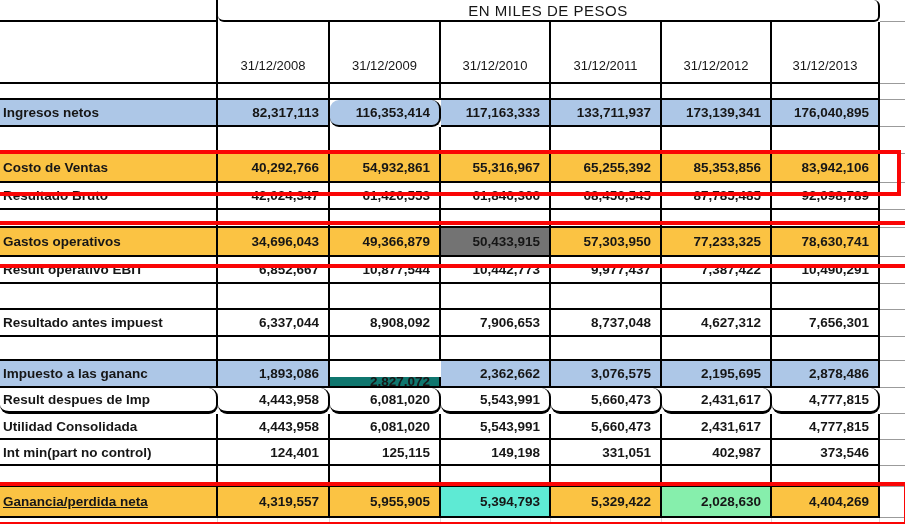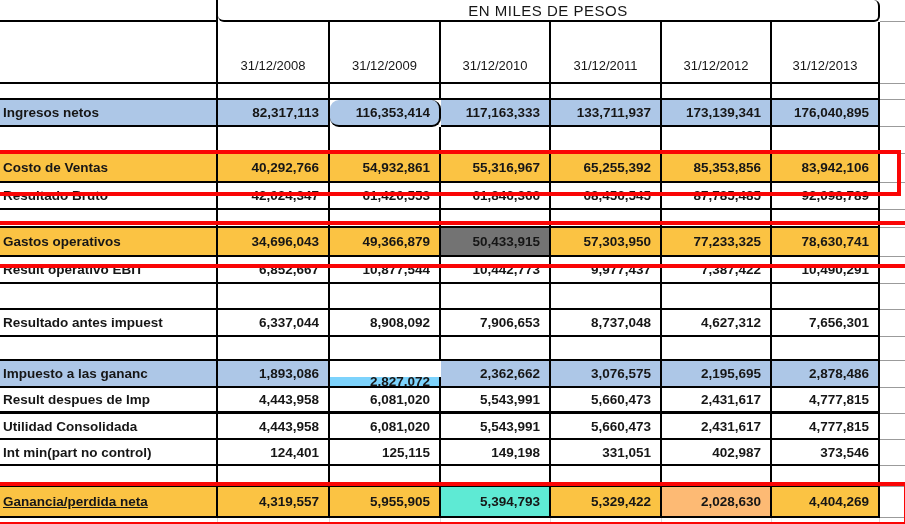--- a/index.html
+++ b/index.html
@@ -19,21 +19,21 @@
     box-sizing:border-box;
     border-right:2px solid #000;
     border-bottom:2px solid #000;
     overflow:hidden;
     background:#fff;
   }
   .nar{
     border-right:none;
     border-bottom:1px solid #9b9b9b;
   }
-  .row.thick .c:not(.nar){border-bottom-width:3px;}
+  .row.thick .c:not(.nar){border-bottom-width:3px;border-radius:9px;}
   .row.last .c{border-bottom:none;border-right:1px solid #d9d9d9;}
   .row.last .nar{border-right:none;}
   .title{
     display:flex;align-items:center;justify-content:center;
     font-size:15px;letter-spacing:.5px;font-weight:400;border-radius:6px;
   }
   .hd{
     display:flex;align-items:flex-end;justify-content:center;
     padding-bottom:9px;font-size:13px;font-weight:400;
   }
@@ -184,21 +184,21 @@
       <div class="c val"></div>
       <div class="c val"></div>
       <div class="c val"></div>
       <div class="c val"></div>
       <div class="c val"></div>
       <div class="c nar"></div>
     </div>
     <div class="row" style="height: 27px;">
       <div class="c txt" style="background: rgb(173, 199, 231);">Impuesto a las gananc</div>
       <div class="c num" style="background: rgb(173, 199, 231);">1,893,086</div>
-      <div class="c num" style="background: #7dd3fc; margin-top: 16px;">2,827,072</div>
+      <div class="c num" style="background: #0f766e; margin-top: 16px;">2,827,072</div>
       <div class="c num" style="background: rgb(173, 199, 231);">2,362,662</div>
       <div class="c num" style="background: rgb(173, 199, 231);">3,076,575</div>
       <div class="c num" style="background: rgb(173, 199, 231);">2,195,695</div>
       <div class="c num" style="background: rgb(173, 199, 231);">2,878,486</div>
       <div class="c nar"></div>
     </div>
     <div class="row thick" style="height: 26px;">
       <div class="c txt">Result despues de Imp</div>
       <div class="c num">4,443,958</div>
       <div class="c num">6,081,020</div>
@@ -237,21 +237,21 @@
       <div class="c val"></div>
       <div class="c val"></div>
       <div class="c nar"></div>
     </div>
     <div class="row" style="height: 31px;">
       <div class="c txt" style="background: rgb(251, 195, 67); text-decoration: underline;">Ganancia/perdida neta</div>
       <div class="c num" style="background: rgb(251, 195, 67);">4,319,557</div>
       <div class="c num" style="background: rgb(251, 195, 67);">5,955,905</div>
       <div class="c num" style="background: #5eead4;">5,394,793</div>
       <div class="c num" style="background: rgb(251, 195, 67);">5,329,422</div>
-      <div class="c num" style="background: #fdba74;">2,028,630</div>
+      <div class="c num" style="background: #86efac;">2,028,630</div>
       <div class="c num" style="background: rgb(251, 195, 67);">4,404,269</div>
       <div class="c nar"></div>
     </div>
     <div class="row last" style="height: 6px;">
       <div class="c lab"></div>
       <div class="c val"></div>
       <div class="c val"></div>
       <div class="c val"></div>
       <div class="c val"></div>
       <div class="c val"></div>

